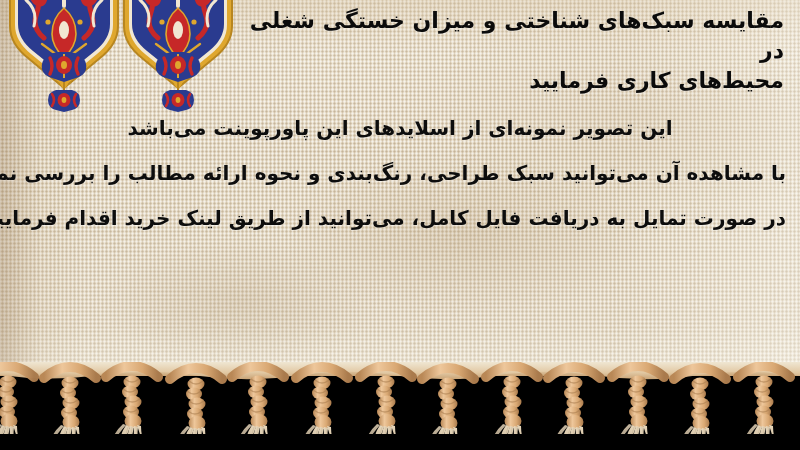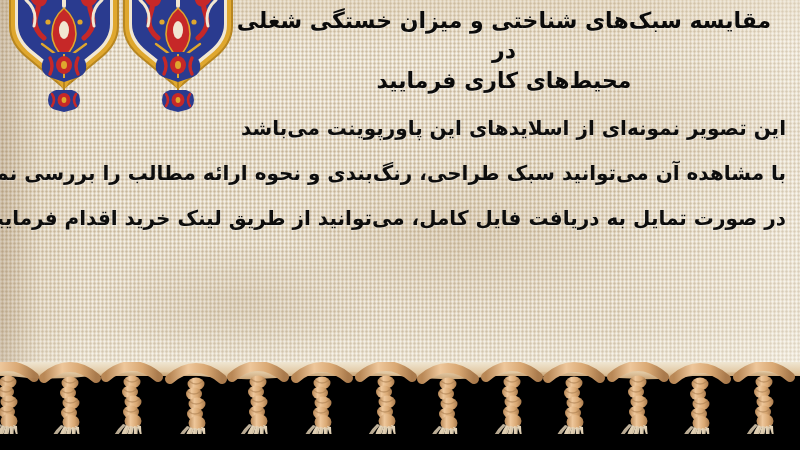--- a/index.html
+++ b/index.html
@@ -55,36 +55,36 @@
 
   
   .ornament{position:absolute;top:0;pointer-events:none;}
   .ornament svg{display:block;}
   #ornament-left{left:4px;}
   #ornament-right{left:118px;}
 
   
   .slide-title{
     position:absolute;right:16px;top:6px;width:560px;
-    text-align:center;
+    text-align:right;
     font-size:22px;line-height:30px;font-weight:bold;
     color:#0b0b0b;
     letter-spacing:.1px;
     text-shadow:0 1px 0 rgba(255,255,255,.30);
   }
   .body-block{
     position:absolute;right:14px;top:106px;width:772px;
     text-align:right;
   }
   .body-line{
     font-size:20px;line-height:45px;font-weight:bold;
     color:#0d0d0d;white-space:nowrap;
     text-shadow:0 1px 0 rgba(255,255,255,.28);
   }
-  #body-line-1{padding-right:0;}
+  #body-line-1{padding-right:0;text-align:center;}
 
   
   .fringe-zone{
     position:absolute;left:0;top:362px;width:800px;height:88px;
     background:#000;
   }
   .fringe-header{
     position:absolute;left:0;top:0;width:800px;height:20px;
     background:
       linear-gradient(180deg, rgba(236,226,206,1) 0%, rgba(224,205,176,1) 55%, rgba(206,178,140,1) 100%);

